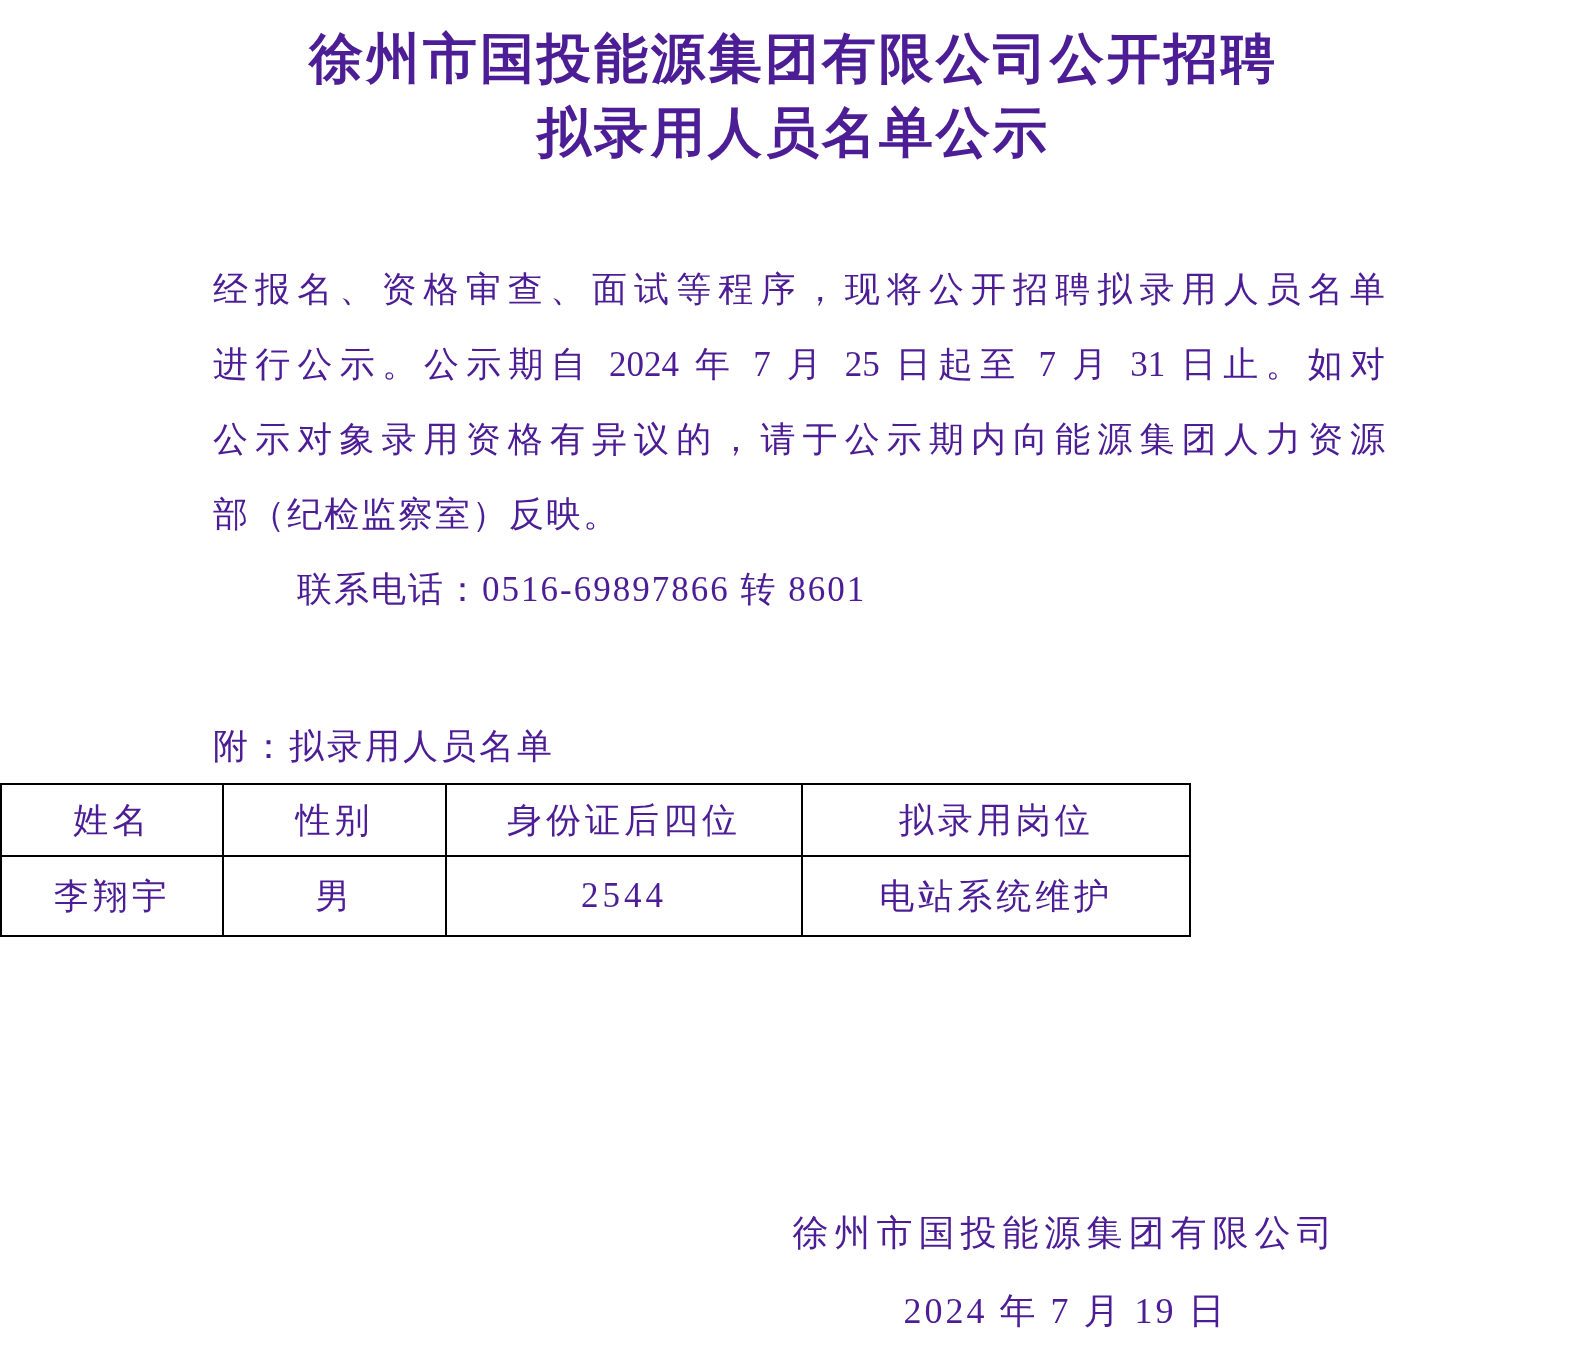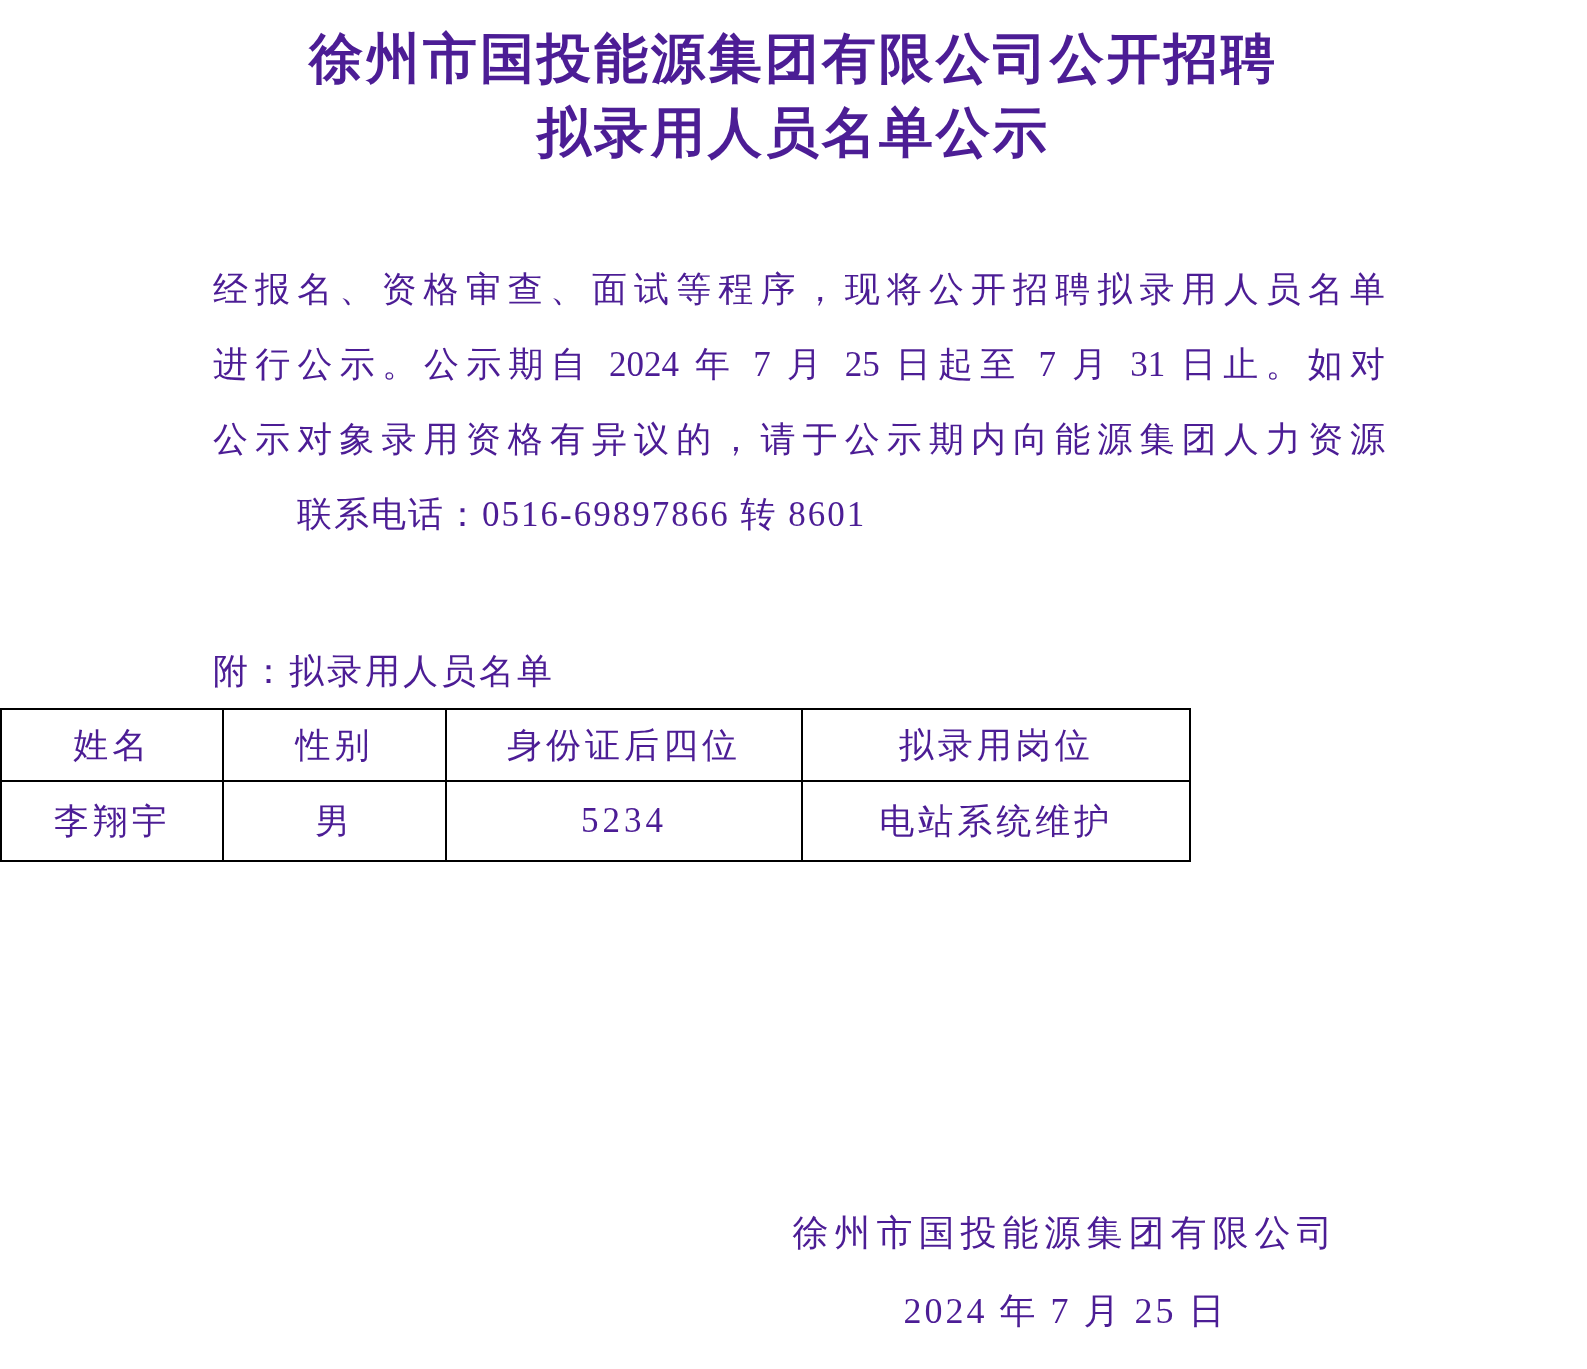--- a/index.html
+++ b/index.html
@@ -110,20 +110,21 @@
 
   <div class="doc-title">
     <div>徐州市国投能源集团有限公司公开招聘</div>
     <div>拟录用人员名单公示</div>
   </div>
 
   <div class="body-block">
     <div class="para-line just">经报名、资格审查、面试等程序，现将公开招聘拟录用人员名单</div>
     <div class="para-line just">进行公示。公示期自 2024 年 7 月 25 日起至 7 月 31 日止。如对</div>
     <div class="para-line just">公示对象录用资格有异议的，请于公示期内向能源集团人力资源</div>
+    <div class="para-line">部（纪检监察室）反映。</div>
     <div class="contact-line">联系电话：0516-69897866 转 8601</div>
   </div>
 
   <div class="attachment-line">附：拟录用人员名单</div>
 
   <table class="roster">
     <colgroup>
       <col class="c1">
         <col class="c2">
         <col class="c3">
@@ -134,24 +135,24 @@
         <th>姓名</th>
         <th>性别</th>
         <th>身份证后四位</th>
         <th>拟录用岗位</th>
       </tr>
     </thead>
     <tbody>
       <tr>
         <td>李翔宇</td>
         <td>男</td>
-        <td>5234</td>
+        <td>2544</td>
         <td>电站系统维护</td>
       </tr>
     </tbody>
   </table>
 
   <div class="footer">
     <div class="company">徐州市国投能源集团有限公司</div>
-    <div class="date">2024 年 7 月 25 日</div>
+    <div class="date">2024 年 7 月 19 日</div>
   </div>
 
 </div>
 
 </body></html>

